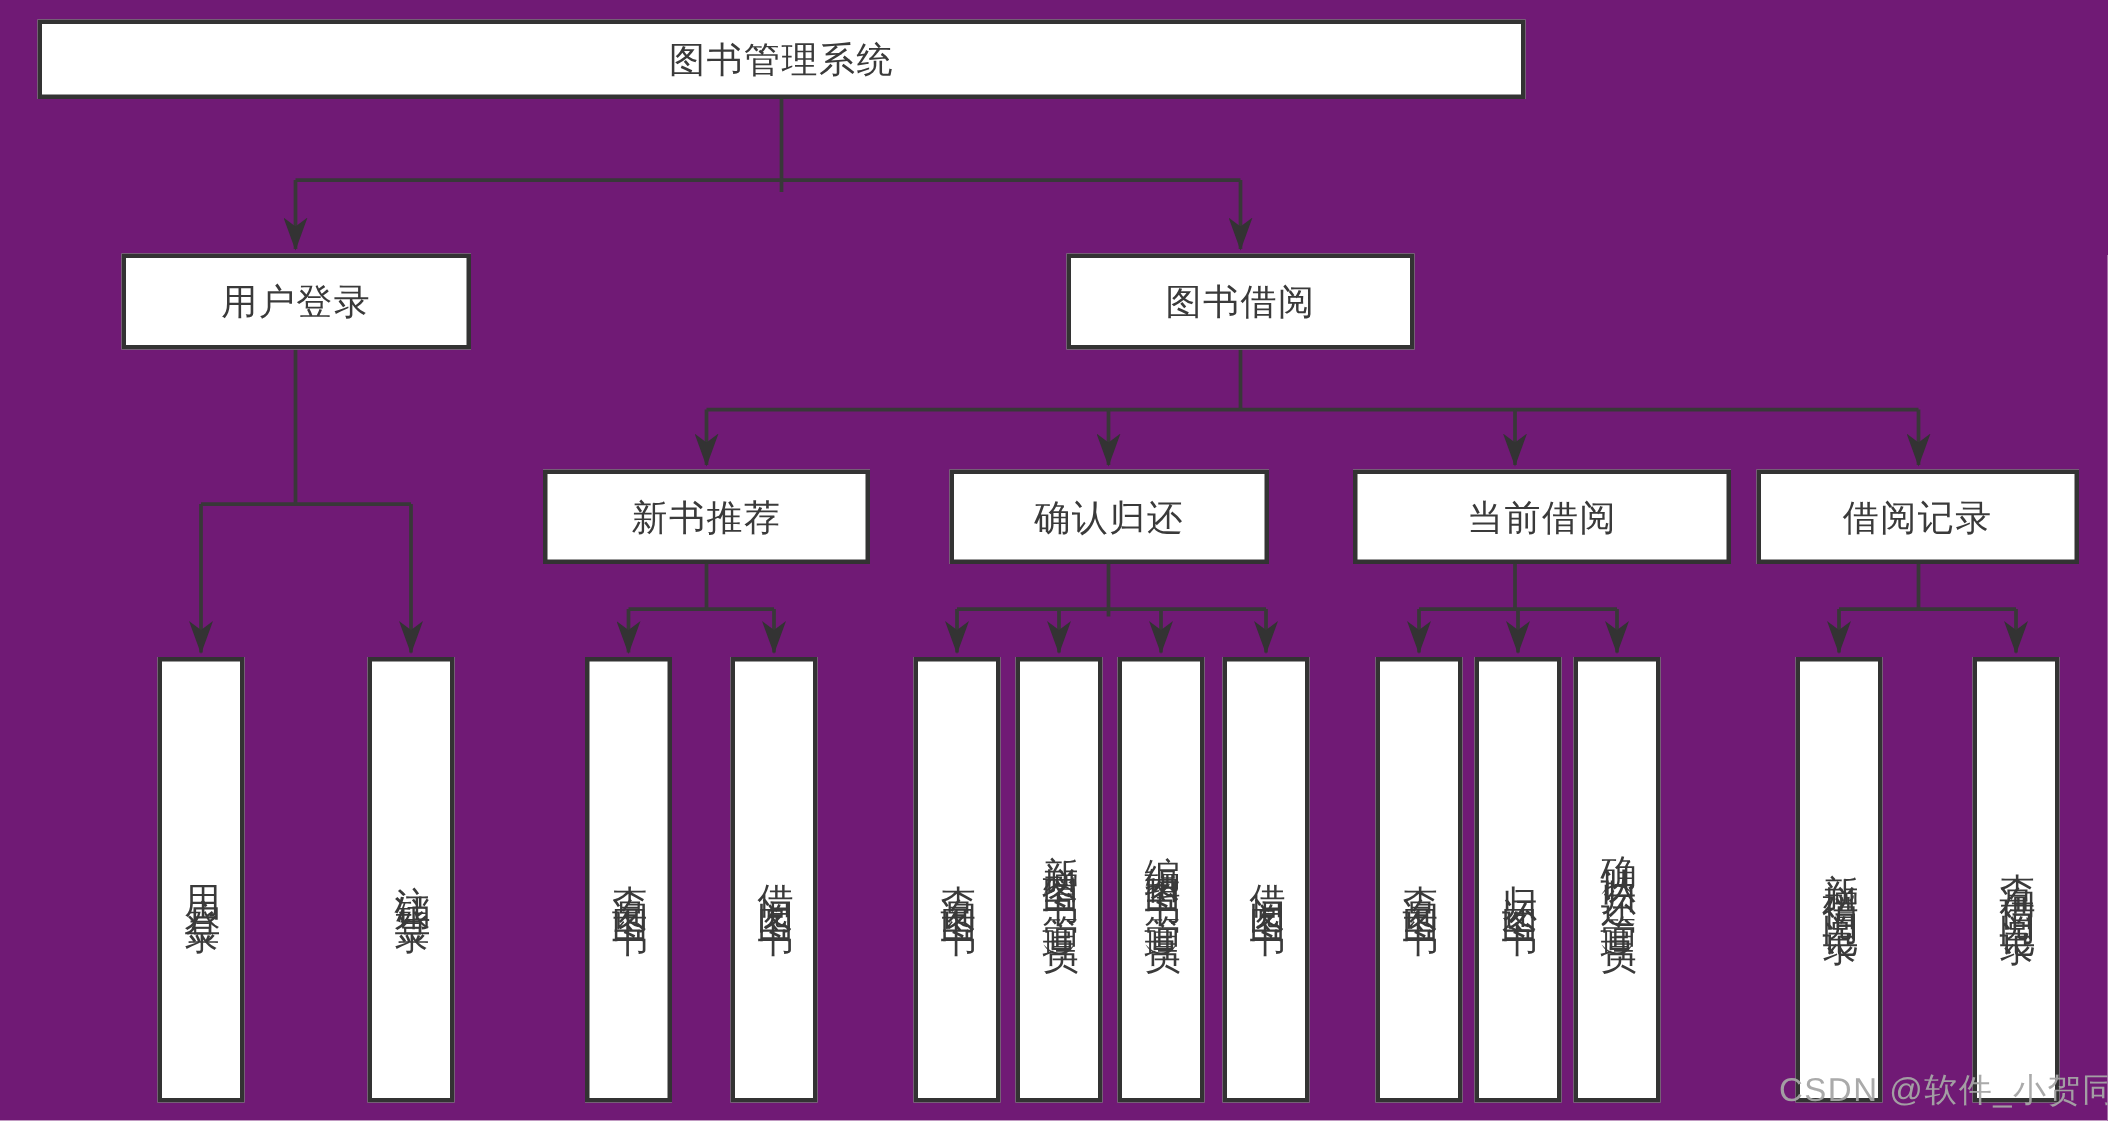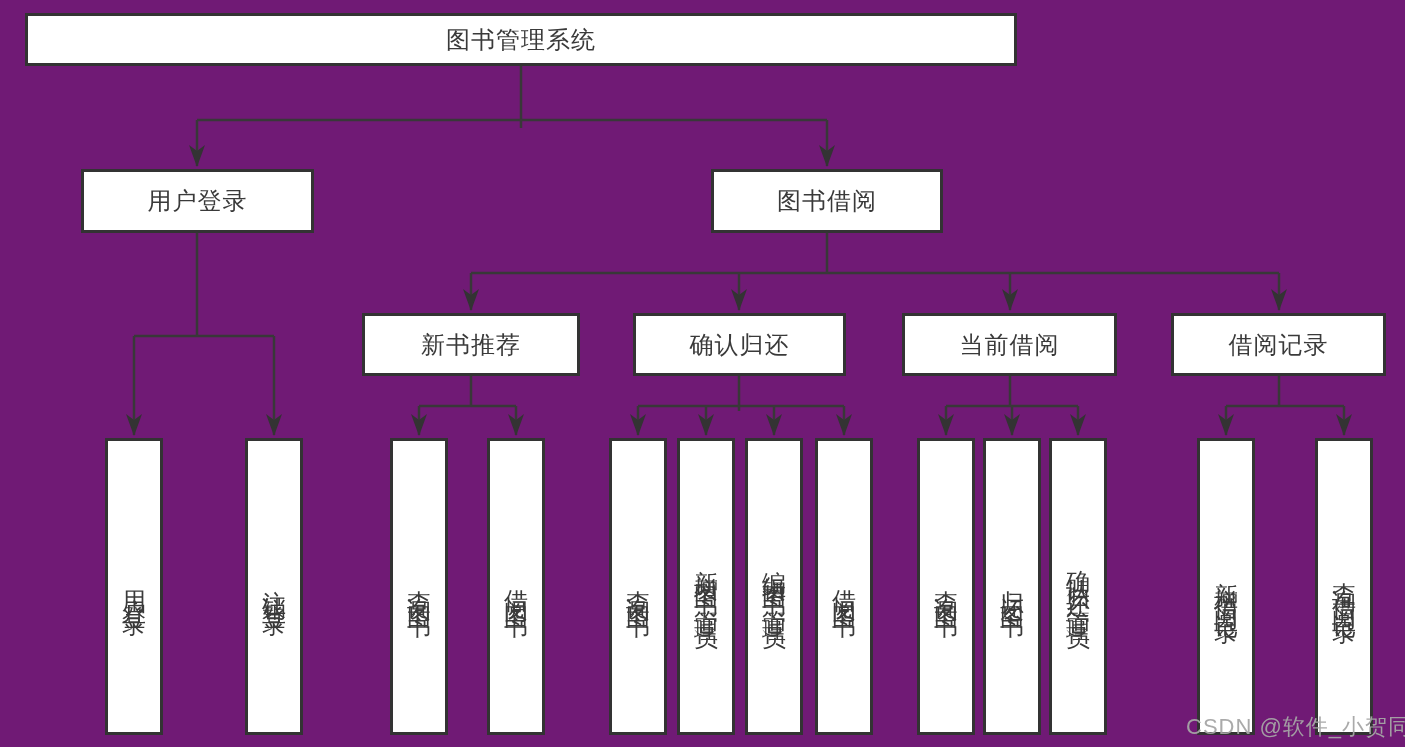--- a/index.html
+++ b/index.html
@@ -100,21 +100,21 @@
   <div class="box" style="left:711px;top:169px;width:232px;height:64px;">
     <span>图书借阅</span>
   </div>
 
   <div class="box" style="left:362px;top:313px;width:218px;height:63px;">
     <span>新书推荐</span>
   </div>
   <div class="box" style="left:633px;top:313px;width:213px;height:63px;">
     <span>确认归还</span>
   </div>
-  <div class="box" style="left:902px;top:313px;width:215px;height:63px;">
+  <div class="box" style="left:902px;top:313px;width:252px;height:63px;">
     <span>当前借阅</span>
   </div>
   <div class="box" style="left:1171px;top:313px;width:215px;height:63px;">
     <span>借阅记录</span>
   </div>
 
   <div class="box leaf" style="left:105px;top:438px;width:58px;height:297px;">
     <span class="vtext">用户登录</span>
   </div>
   <div class="box leaf" style="left:245px;top:438px;width:58px;height:297px;">

